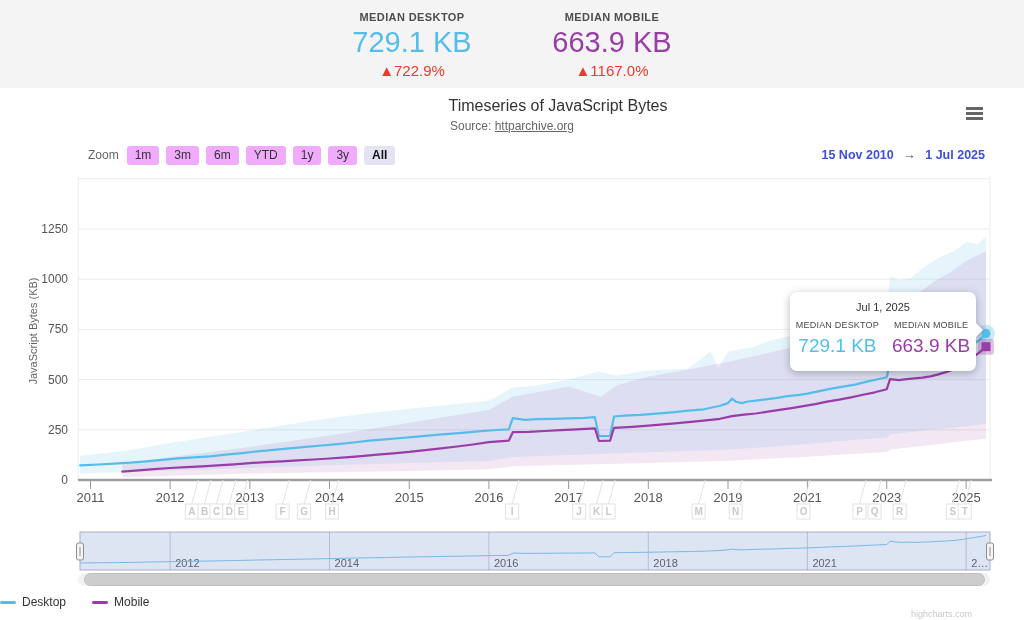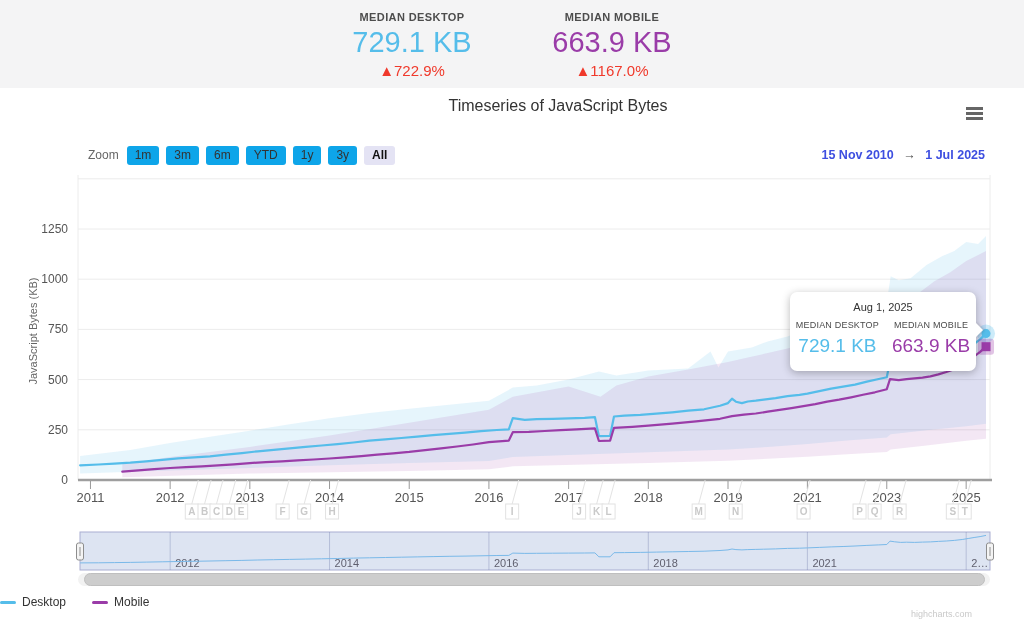--- a/index.html
+++ b/index.html
@@ -17,21 +17,21 @@
                font-size:16px;color:#333;margin-left:46px;}
   .chart-subtitle{position:absolute;top:119px;left:0;width:1024px;text-align:center;
                   font-size:12px;color:#666;}
   .chart-subtitle a{color:#666;text-decoration:underline;cursor:pointer;}
   .context-menu{position:absolute;top:104px;left:961px;width:26px;height:20px;border:none;
                 background:transparent;cursor:pointer;padding:2px;}
   .context-menu span{display:block;width:17px;height:3px;background:#666;margin:0 auto 2px auto;}
   
   .toolbar{position:absolute;top:145px;left:80px;display:flex;align-items:center;}
   .zoom-label{font-size:12px;color:#666;margin-right:8px;margin-left:8px;}
-  .zoom-btn{font-family:inherit;font-size:12px;color:#333;background:#0ea5e9;border:none;
+  .zoom-btn{font-family:inherit;font-size:12px;color:#333;background:#f0abfc;border:none;
             border-radius:3px;padding:3px 8px;margin-right:7px;cursor:pointer;line-height:13px;}
   .zoom-btn.selected{background:#e4e3f4;font-weight:700;color:#111;}
   .range{position:absolute;top:148px;right:39px;font-size:12.5px;font-weight:700;}
   .range .date{cursor:pointer;}
   .range .arrow{color:#444;font-weight:400;margin:0 6px;}
   
   .y-axis-title{position:absolute;top:325px;left:-47px;width:160px;text-align:center;
                 transform:rotate(-90deg);font-size:11px;color:#666;}
   svg text{font-family:"Liberation Sans","DejaVu Sans",sans-serif;}
   .plot-svg{position:absolute;top:0;left:0;}
@@ -71,20 +71,21 @@
       <div class="stat-change" style="color: rgb(240, 57, 43);">▲722.9%</div>
     </div>
     <div class="stat">
       <div class="stat-label">MEDIAN MOBILE</div>
       <div class="stat-value" style="color: rgb(154, 60, 168);">663.9 KB</div>
       <div class="stat-change" style="color: rgb(240, 57, 43);">▲1167.0%</div>
     </div>
   </div>
 
   <div class="chart-title">Timeseries of JavaScript Bytes</div>
+  <div class="chart-subtitle"><span>Source: </span><a>httparchive.org</a></div>
   <button class="context-menu" title="Chart context menu">
     <span></span>
       <span></span>
       <span></span>
   </button>
 
   <div class="toolbar">
     <span class="zoom-label">Zoom</span>
     <span id="zoom-buttons"><button class="zoom-btn">1m</button><button class="zoom-btn">3m</button><button class="zoom-btn">6m</button><button class="zoom-btn">YTD</button><button class="zoom-btn">1y</button><button class="zoom-btn">3y</button><button class="zoom-btn selected">All</button></span>
   </div>
@@ -231,21 +232,21 @@
         <polyline points="80.1,562.9 98.4,562.8 114.4,562.6 130.3,562.4 146.2,562.1 162.2,561.8 178.1,561.5 194.1,561.3 210.0,561.0 225.9,560.7 241.9,560.4 257.8,560.0 273.7,559.7 289.7,559.4 305.6,559.1 321.6,558.8 337.5,558.5 353.4,558.1 369.4,557.8 385.3,557.5 401.3,557.2 417.2,556.9 433.1,556.6 449.1,556.3 465.0,556.1 481.0,555.8 496.9,555.5 508.8,555.4 512.8,553.1 524.8,553.4 536.7,553.3 552.7,553.2 568.6,553.1 584.6,553.0 594.9,552.9 598.9,556.8 610.1,556.8 614.0,552.7 624.4,552.6 640.3,552.4 656.3,552.1 672.2,551.8 688.2,551.5 704.1,551.2 720.0,550.5 728.0,549.9 732.0,549.0 735.9,549.6 741.9,549.9 747.8,549.6 755.8,549.4 763.7,549.2 775.6,548.9 787.5,548.4 799.5,548.2 807.4,547.9 819.3,547.4 831.2,546.9 843.1,546.5 855.0,546.0 866.9,545.4 878.8,544.9 886.8,544.5 890.0,541.1 894.7,541.8 900.7,542.4 906.6,542.2 914.6,542.4 922.5,542.1 930.4,541.9 938.4,541.4 946.3,541.0 954.3,540.4 962.2,539.5 968.2,538.5 974.1,537.5 980.1,536.6 986.0,535.4" fill="none" stroke="#7ab9e9" stroke-width="1"></polyline>
         <rect x="76.5" y="543" width="7" height="17" rx="2" fill="#f4f4f4" stroke="#8d8d8d" stroke-width="1"></rect>
         <line x1="80" x2="80" y1="547" y2="556" stroke="#8d8d8d" stroke-width="1"></line>
         <rect x="986.5" y="543" width="7" height="17" rx="2" fill="#f4f4f4" stroke="#8d8d8d" stroke-width="1"></rect>
         <line x1="990" x2="990" y1="547" y2="556" stroke="#8d8d8d" stroke-width="1"></line>
       </g>
     </svg>
 
   <div class="tooltip">
     <div class="arrow"></div>
-    <div class="tt-date">Aug 1, 2025</div>
+    <div class="tt-date">Jul 1, 2025</div>
     <div class="tt-row">
       <div class="tt-col">
         <div class="tt-label">MEDIAN DESKTOP</div>
         <div class="tt-value" style="color: rgb(85, 189, 234);">729.1 KB</div>
       </div>
       <div class="tt-col">
         <div class="tt-label">MEDIAN MOBILE</div>
         <div class="tt-value" style="color: rgb(154, 60, 168);">663.9 KB</div>
       </div>
     </div>

